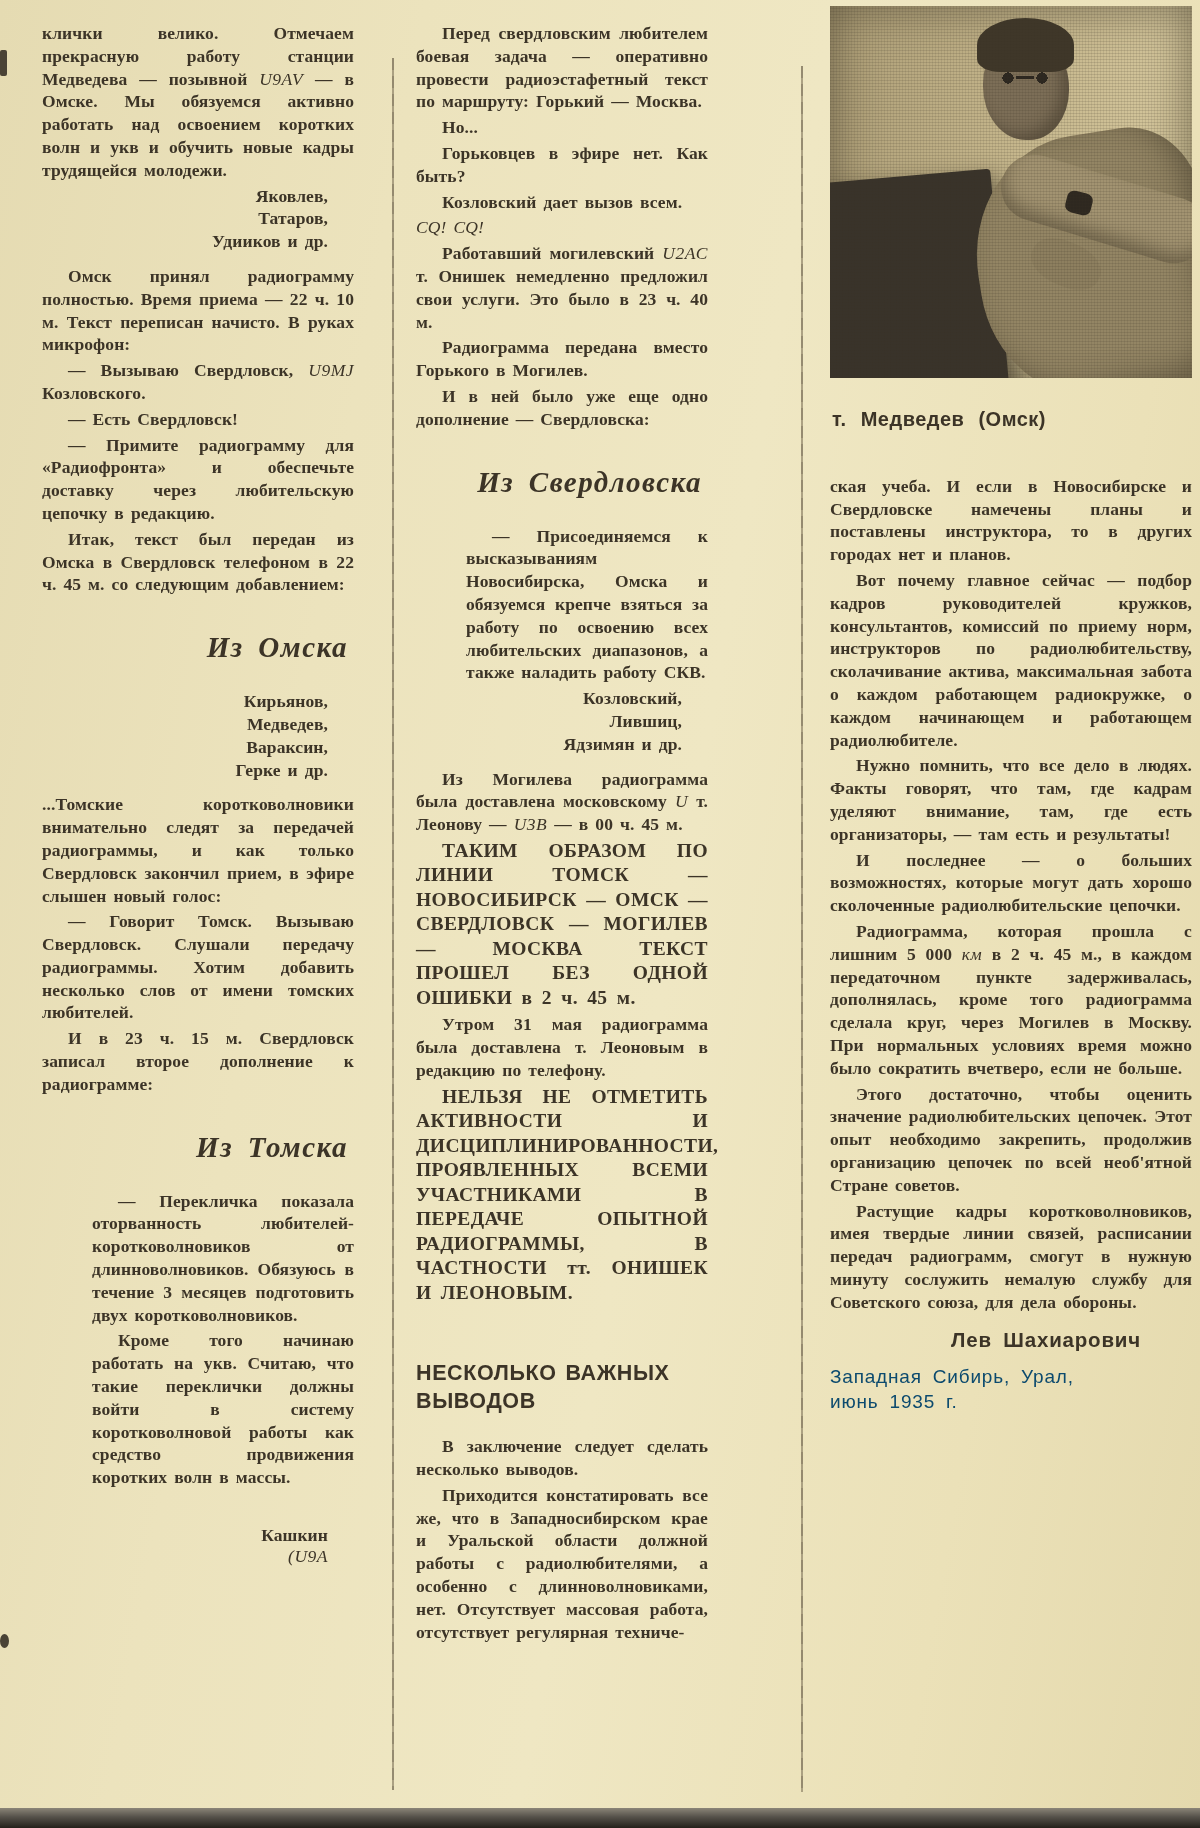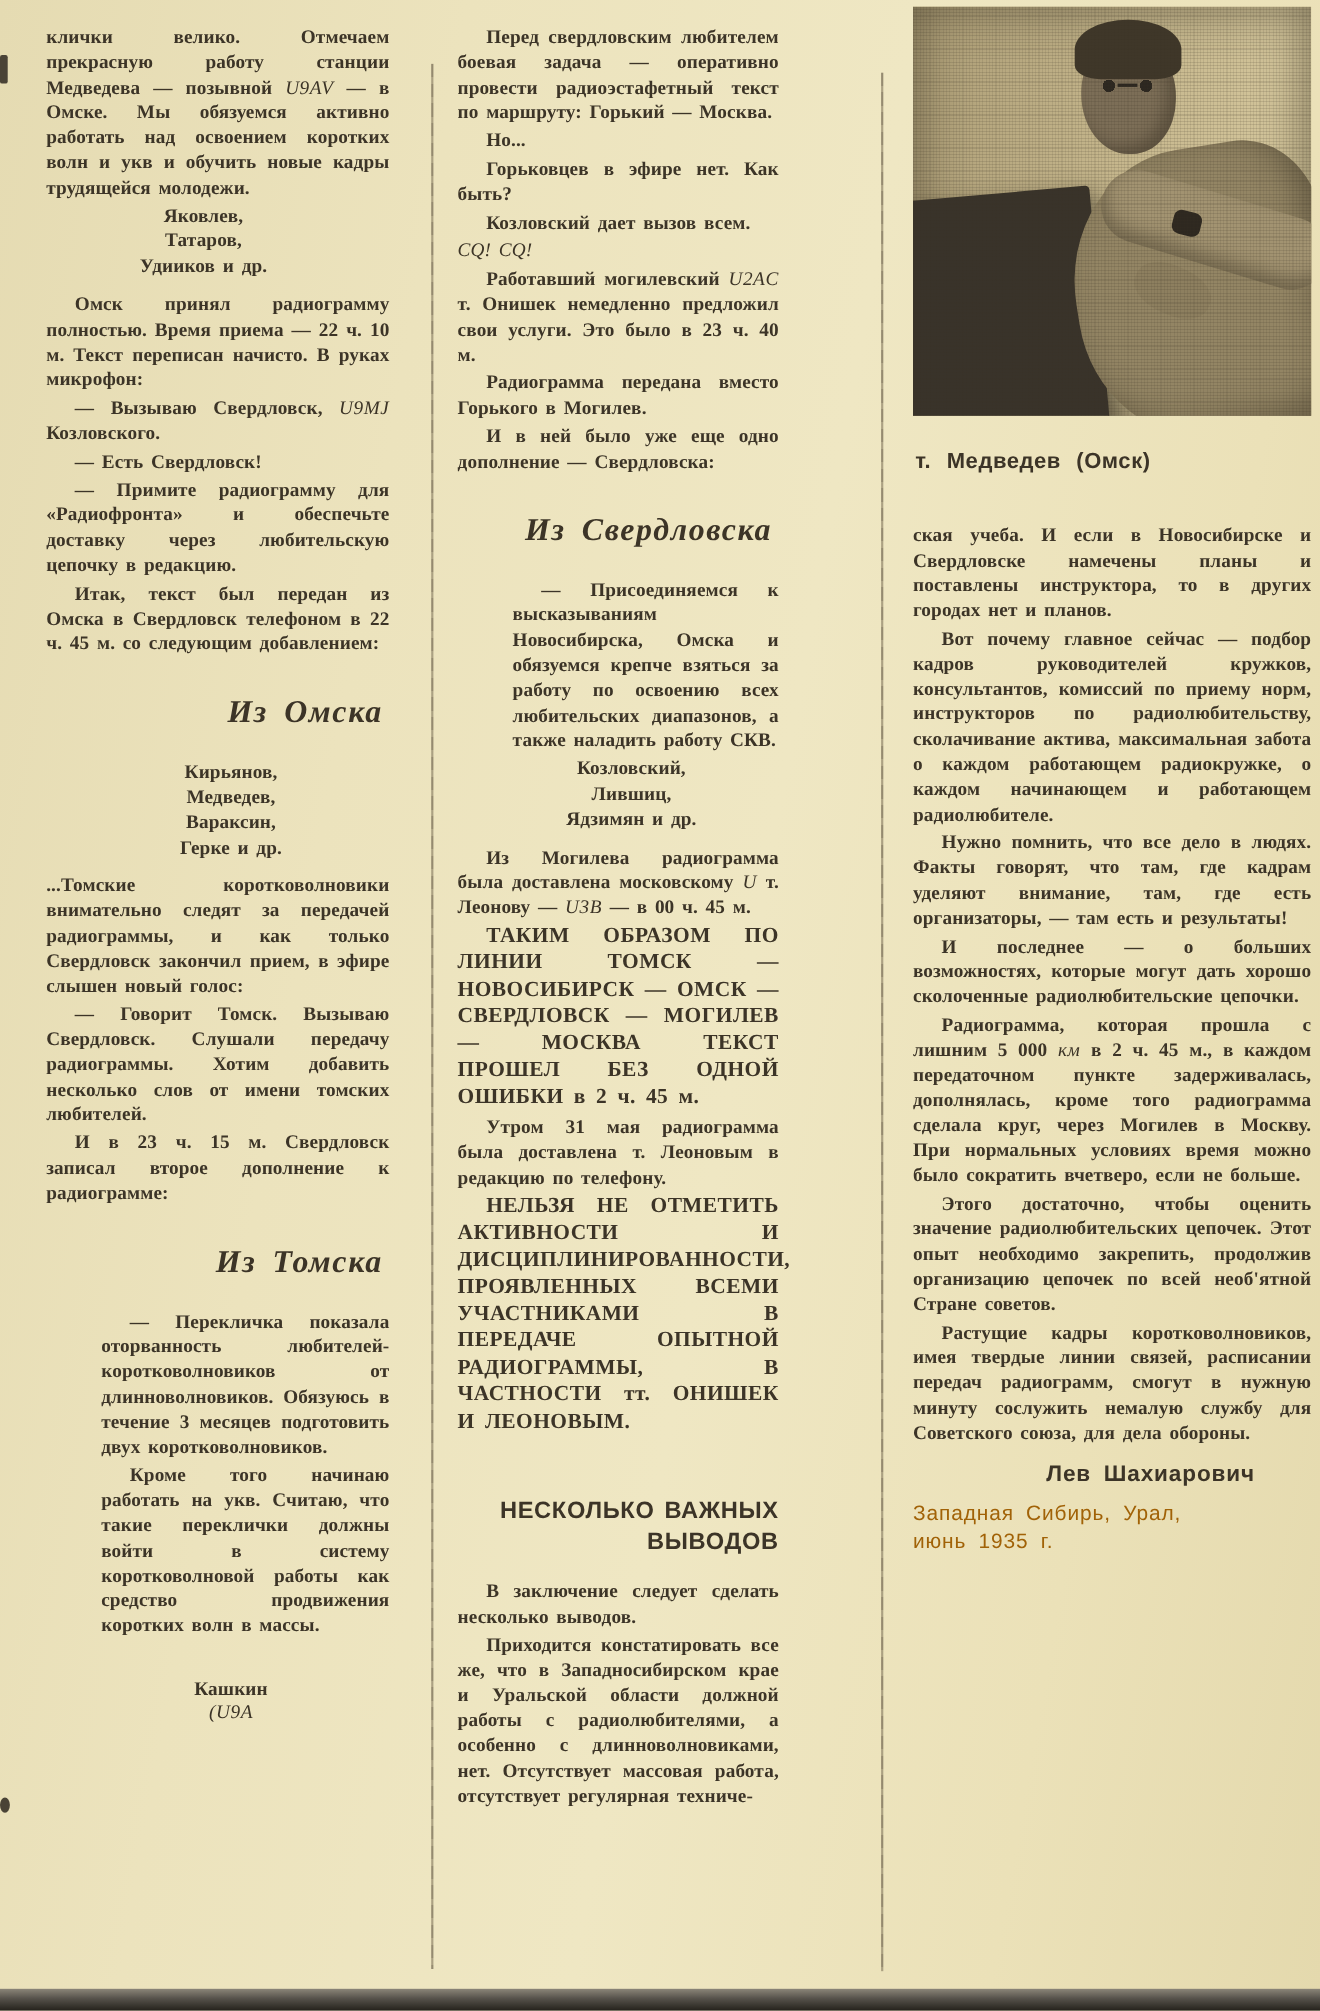--- a/index.html
+++ b/index.html
@@ -8,27 +8,27 @@
     background:linear-gradient(100deg,#e5dbb2 0%,#ece3bd 28%,#efe7c3 55%,#ebe1b8 80%,#e4d9ad 100%);
     font-family:"Liberation Serif",serif;color:#3c3427;
   }
   .col{position:absolute;text-align:justify;font-weight:700;
        font-size:17.5px;line-height:22.8px;letter-spacing:.1px;word-spacing:2.5px;}
   #col-left{left:42px;top:22px;width:312px;}
   #col-mid{left:416px;top:22px;width:292px;}
   #col-right{left:830px;top:6px;width:362px;}
   p{margin:0 0 3px 0;text-indent:26px;}
   p.noindent{text-indent:0;}
-  .sig{text-align:center;white-space:pre-line;padding-right:26px;margin:3px 0 12px 0;text-indent:0;}
+  .sig{text-align:right;white-space:pre-line;padding-right:26px;margin:3px 0 12px 0;text-indent:0;}
   .quote{padding-left:50px;}
   .h-italic{font-style:italic;font-weight:700;font-size:29px;line-height:34px;
             text-align:right;padding-right:6px;margin:34px 0 26px 0;text-indent:0;letter-spacing:1.5px;word-spacing:6px;}
   .caps{font-size:19.5px;line-height:24.5px;letter-spacing:.4px;word-spacing:4px;}
   .h-sans{font-family:"Liberation Sans",sans-serif;font-weight:700;font-size:21.5px;line-height:28px;
-          margin:54px 0 20px 0;text-indent:0;text-align:right;letter-spacing:.6px;}
+          margin:54px 0 20px 0;text-indent:0;text-align:left;letter-spacing:.6px;}
   .callsign{font-style:italic;font-weight:500;letter-spacing:.5px;}
   .cq{font-style:italic;font-weight:500;text-indent:0;}
   .rule-v{position:absolute;width:2px;
           background:repeating-linear-gradient(to bottom,#776c55 0 12px,#958a6e 12px 18px);
           opacity:.75;}
   #rule-1{left:392px;top:58px;height:1732px;}
   #rule-2{left:801px;top:66px;height:1726px;}
   
   #photo{position:relative;width:362px;height:372px;overflow:hidden;margin:0 0 30px 0;
          background:linear-gradient(100deg,#ac9d76 0%,#c3b48a 45%,#d2c49a 80%,#cabc92 100%);
@@ -50,21 +50,21 @@
                  linear-gradient(#2c2720,#2c2720) 22px 6px/18px 3px no-repeat;}
   .ph-badge{left:236px;top:186px;width:26px;height:22px;background:#2e2820;border-radius:30%;transform:rotate(14deg);}
   .ph-grain{left:0;top:0;width:100%;height:100%;
       background:repeating-linear-gradient(0deg,rgba(56,48,35,.14) 0 1px,transparent 1px 3px),
                  repeating-linear-gradient(90deg,rgba(56,48,35,.10) 0 1px,transparent 1px 3px);}
   .photo-caption{font-family:"Liberation Sans",sans-serif;font-weight:700;font-size:20px;
                  text-indent:0;text-align:left;margin:11px 0 44px 2px;word-spacing:8px;letter-spacing:.5px;}
   .author{font-family:"Liberation Sans",sans-serif;font-weight:700;font-size:20.5px;
           text-align:center;padding-left:70px;margin:16px 0 12px 0;text-indent:0;letter-spacing:.8px;word-spacing:5px;}
   .footer{font-family:"Liberation Sans",sans-serif;font-weight:400;font-size:19px;line-height:25px;
-          white-space:pre-line;text-indent:0;text-align:left;letter-spacing:.8px;word-spacing:5px;color:#a16207;}
+          white-space:pre-line;text-indent:0;text-align:left;letter-spacing:.8px;word-spacing:5px;color:#0c4a6e;}
   #bottom-edge{position:absolute;left:0;bottom:0;width:1200px;height:20px;
                background:linear-gradient(to bottom,#8b8578 0%,#55514a 45%,#24211b 100%);}
   .artifact{position:absolute;background:#4a4336;border-radius:2px;}
   #artifact-1{left:0;top:50px;width:7px;height:26px;}
   #artifact-2{left:0;top:1634px;width:9px;height:14px;border-radius:50%;}
 </style>
 </head>
 <body>
 
 <div class="rule-v" id="rule-1"></div>

